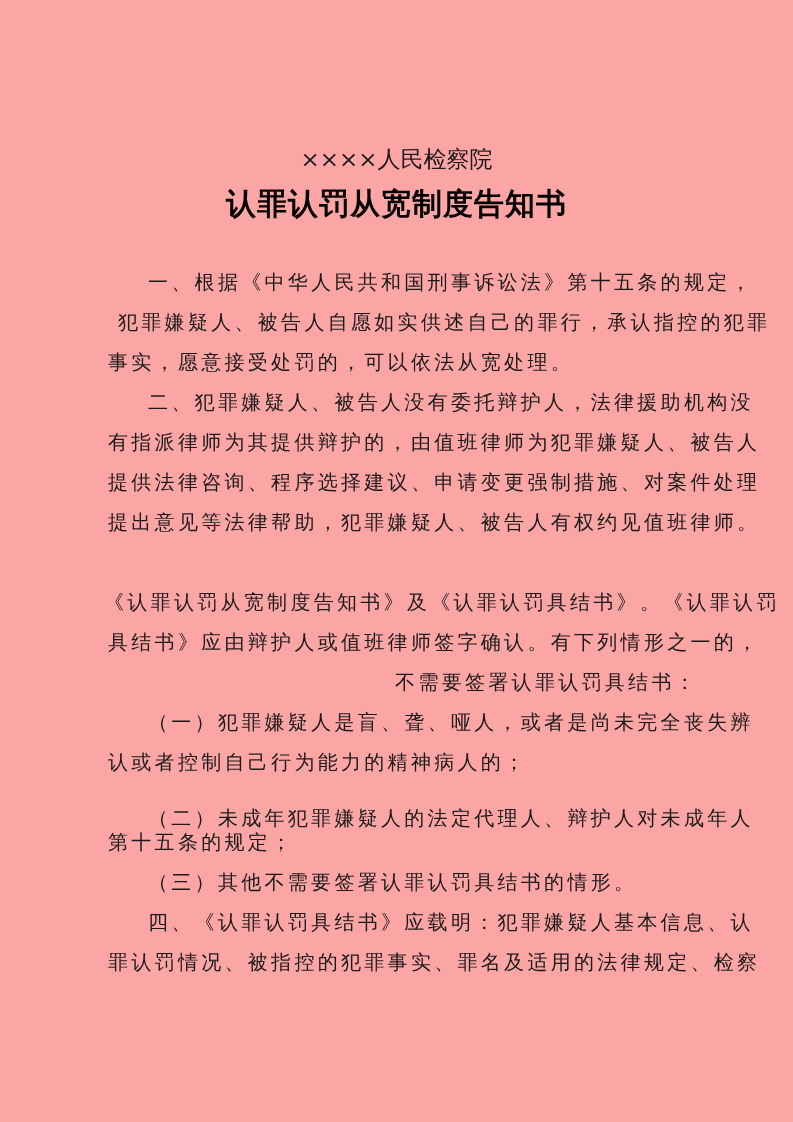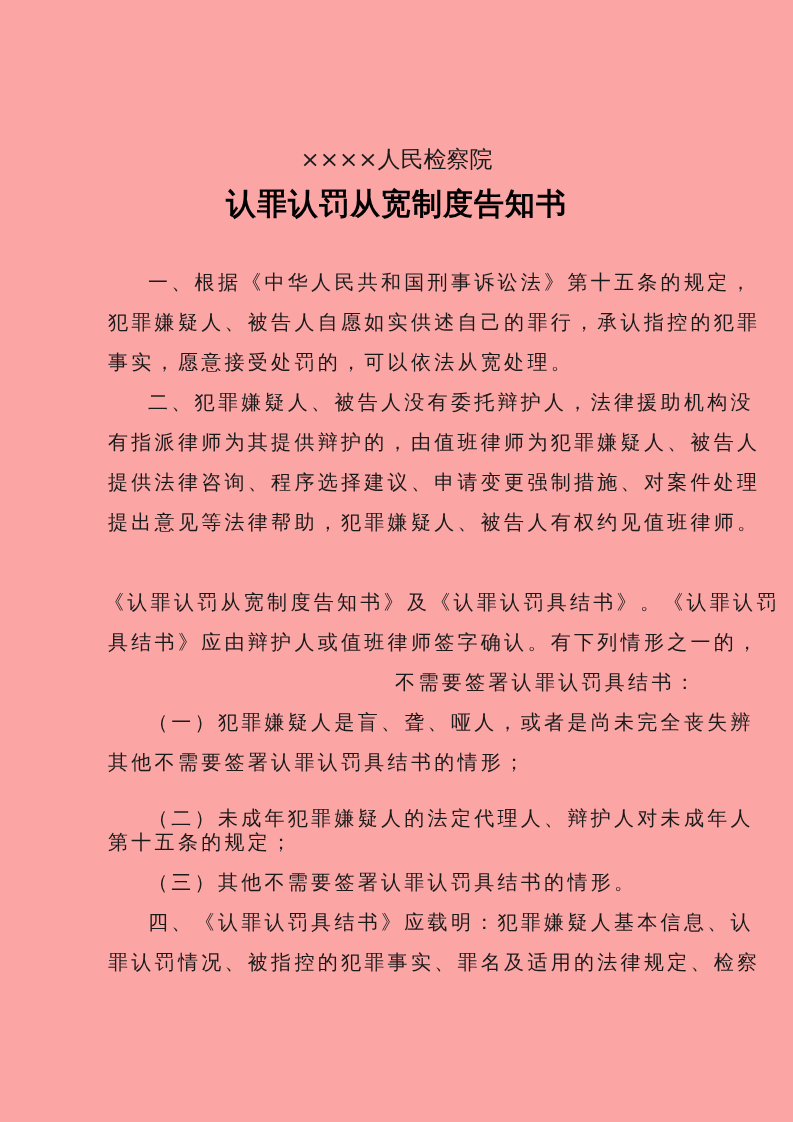--- a/index.html
+++ b/index.html
@@ -21,34 +21,34 @@
   }
 </style>
 </head>
 <body>
 
 <div class="page">
   <div class="org">××××人民检察院</div>
   <div class="title">认罪认罚从宽制度告知书</div>
 
   <div class="line" style="top:262px; left:148px; width:550px;">一、根据《中华人民共和国刑事诉讼法》第十五条的规定，</div>
-  <div class="line" style="top:302px;">犯罪嫌疑人、被告人自愿如实供述自己的罪行，承认指控的犯罪</div>
+  <div class="line" style="top:302px;margin-left:10px;">犯罪嫌疑人、被告人自愿如实供述自己的罪行，承认指控的犯罪</div>
   <div class="line" style="top:342px;">事实，愿意接受处罚的，可以依法从宽处理。</div>
 
   <div class="line" style="top:382px; left:148px; width:550px;">二、犯罪嫌疑人、被告人没有委托辩护人，法律援助机构没</div>
   <div class="line" style="top:422px;">有指派律师为其提供辩护的，由值班律师为犯罪嫌疑人、被告人</div>
   <div class="line" style="top:462px;">提供法律咨询、程序选择建议、申请变更强制措施、对案件处理</div>
   <div class="line" style="top:502px;">提出意见等法律帮助，犯罪嫌疑人、被告人有权约见值班律师。</div>
 
   <div class="line" style="top:582px; left:104px;">《认罪认罚从宽制度告知书》及《认罪认罚具结书》。《认罪认罚</div>
   <div class="line" style="top:622px;">具结书》应由辩护人或值班律师签字确认。有下列情形之一的，</div>
   <div class="line" style="top:662px;text-align:right;">不需要签署认罪认罚具结书：</div>
 
   <div class="line" style="top:702px; left:148px; width:550px;">（一）犯罪嫌疑人是盲、聋、哑人，或者是尚未完全丧失辨</div>
-  <div class="line" style="top:742px;">其他不需要签署认罪认罚具结书的情形；</div>
+  <div class="line" style="top:742px;">认或者控制自己行为能力的精神病人的；</div>
 
   <div class="line" style="top:782px; left:148px; width:550px;margin-top:16px;">（二）未成年犯罪嫌疑人的法定代理人、辩护人对未成年人</div>
   <div class="line" style="top:822px;">第十五条的规定；</div>
 
   <div class="line" style="top:862px; left:148px; width:550px;">（三）其他不需要签署认罪认罚具结书的情形。</div>
 
   <div class="line" style="top:902px; left:148px; width:550px;">四、《认罪认罚具结书》应载明：犯罪嫌疑人基本信息、认</div>
   <div class="line" style="top:942px;">罪认罚情况、被指控的犯罪事实、罪名及适用的法律规定、检察</div>
 </div>
 

